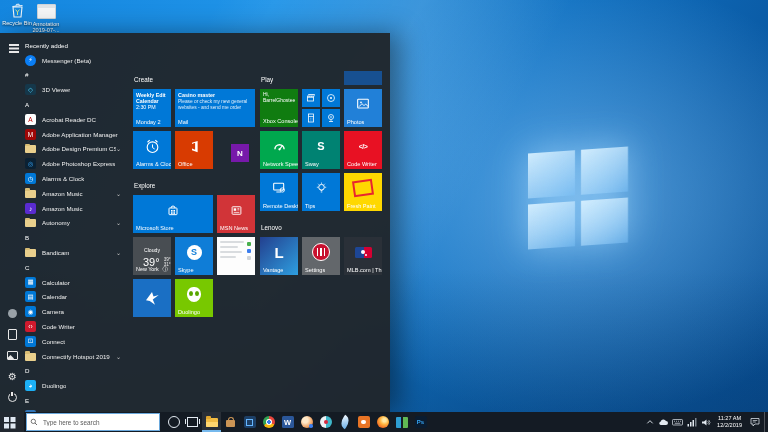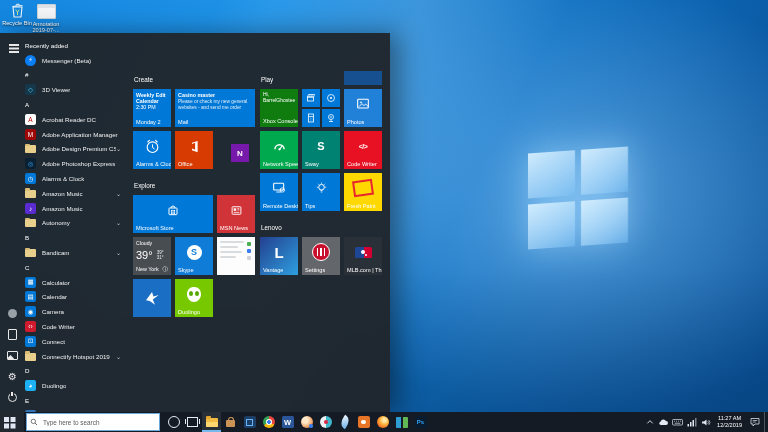--- a/index.html
+++ b/index.html
@@ -66,21 +66,21 @@
   .wide{grid-column:span 2;}
   .tl{position:absolute;left:3px;bottom:2px;font-size:5.6px;white-space:nowrap;overflow:hidden;max-width:92%;}
   .ci{position:absolute;inset:0 0 8px 0;display:flex;align-items:center;justify-content:center;}
   .ci.full{inset:0;}
   
   .lt-cal{padding:3px;font-size:5.3px;line-height:6px;}
   .lt-cal .t1{font-weight:bold;}
   .lt-mail{padding:3px;font-size:5.4px;line-height:6px;}
   .lt-mail .prev{font-size:4.8px;line-height:5.6px;color:rgba(255,255,255,.88);margin-top:1px;}
   .lt-xbox{padding:3px;font-size:5px;line-height:5.6px;}
-  .lt-weather{padding:3px;font-size:5.2px;}
+  .lt-weather{padding:10px;font-size:5.2px;text-align:center;}
   .w-main{display:flex;align-items:center;margin-top:3px;}
   .w-temp{font-size:11px;font-weight:300;}
   .w-hilo{font-size:4.6px;line-height:5.2px;margin-left:4px;color:#e8e8e8;}
   .w-bottom{position:absolute;left:3px;right:3px;bottom:2px;display:flex;justify-content:space-between;font-size:5.4px;}
   .mini{display:grid;grid-template-columns:18px 18px;grid-auto-rows:18px;gap:2px;}
   .mini .tile{overflow:hidden;}
   .sm-wrap{position:relative;}
   .sm-tile{position:absolute;left:14px;top:13px;width:18px;height:18px;display:flex;align-items:center;justify-content:center;
     font-size:8px;font-weight:bold;}
   .partial{position:absolute;left:0;top:-18px;width:38px;height:14px;background:#175091;}

